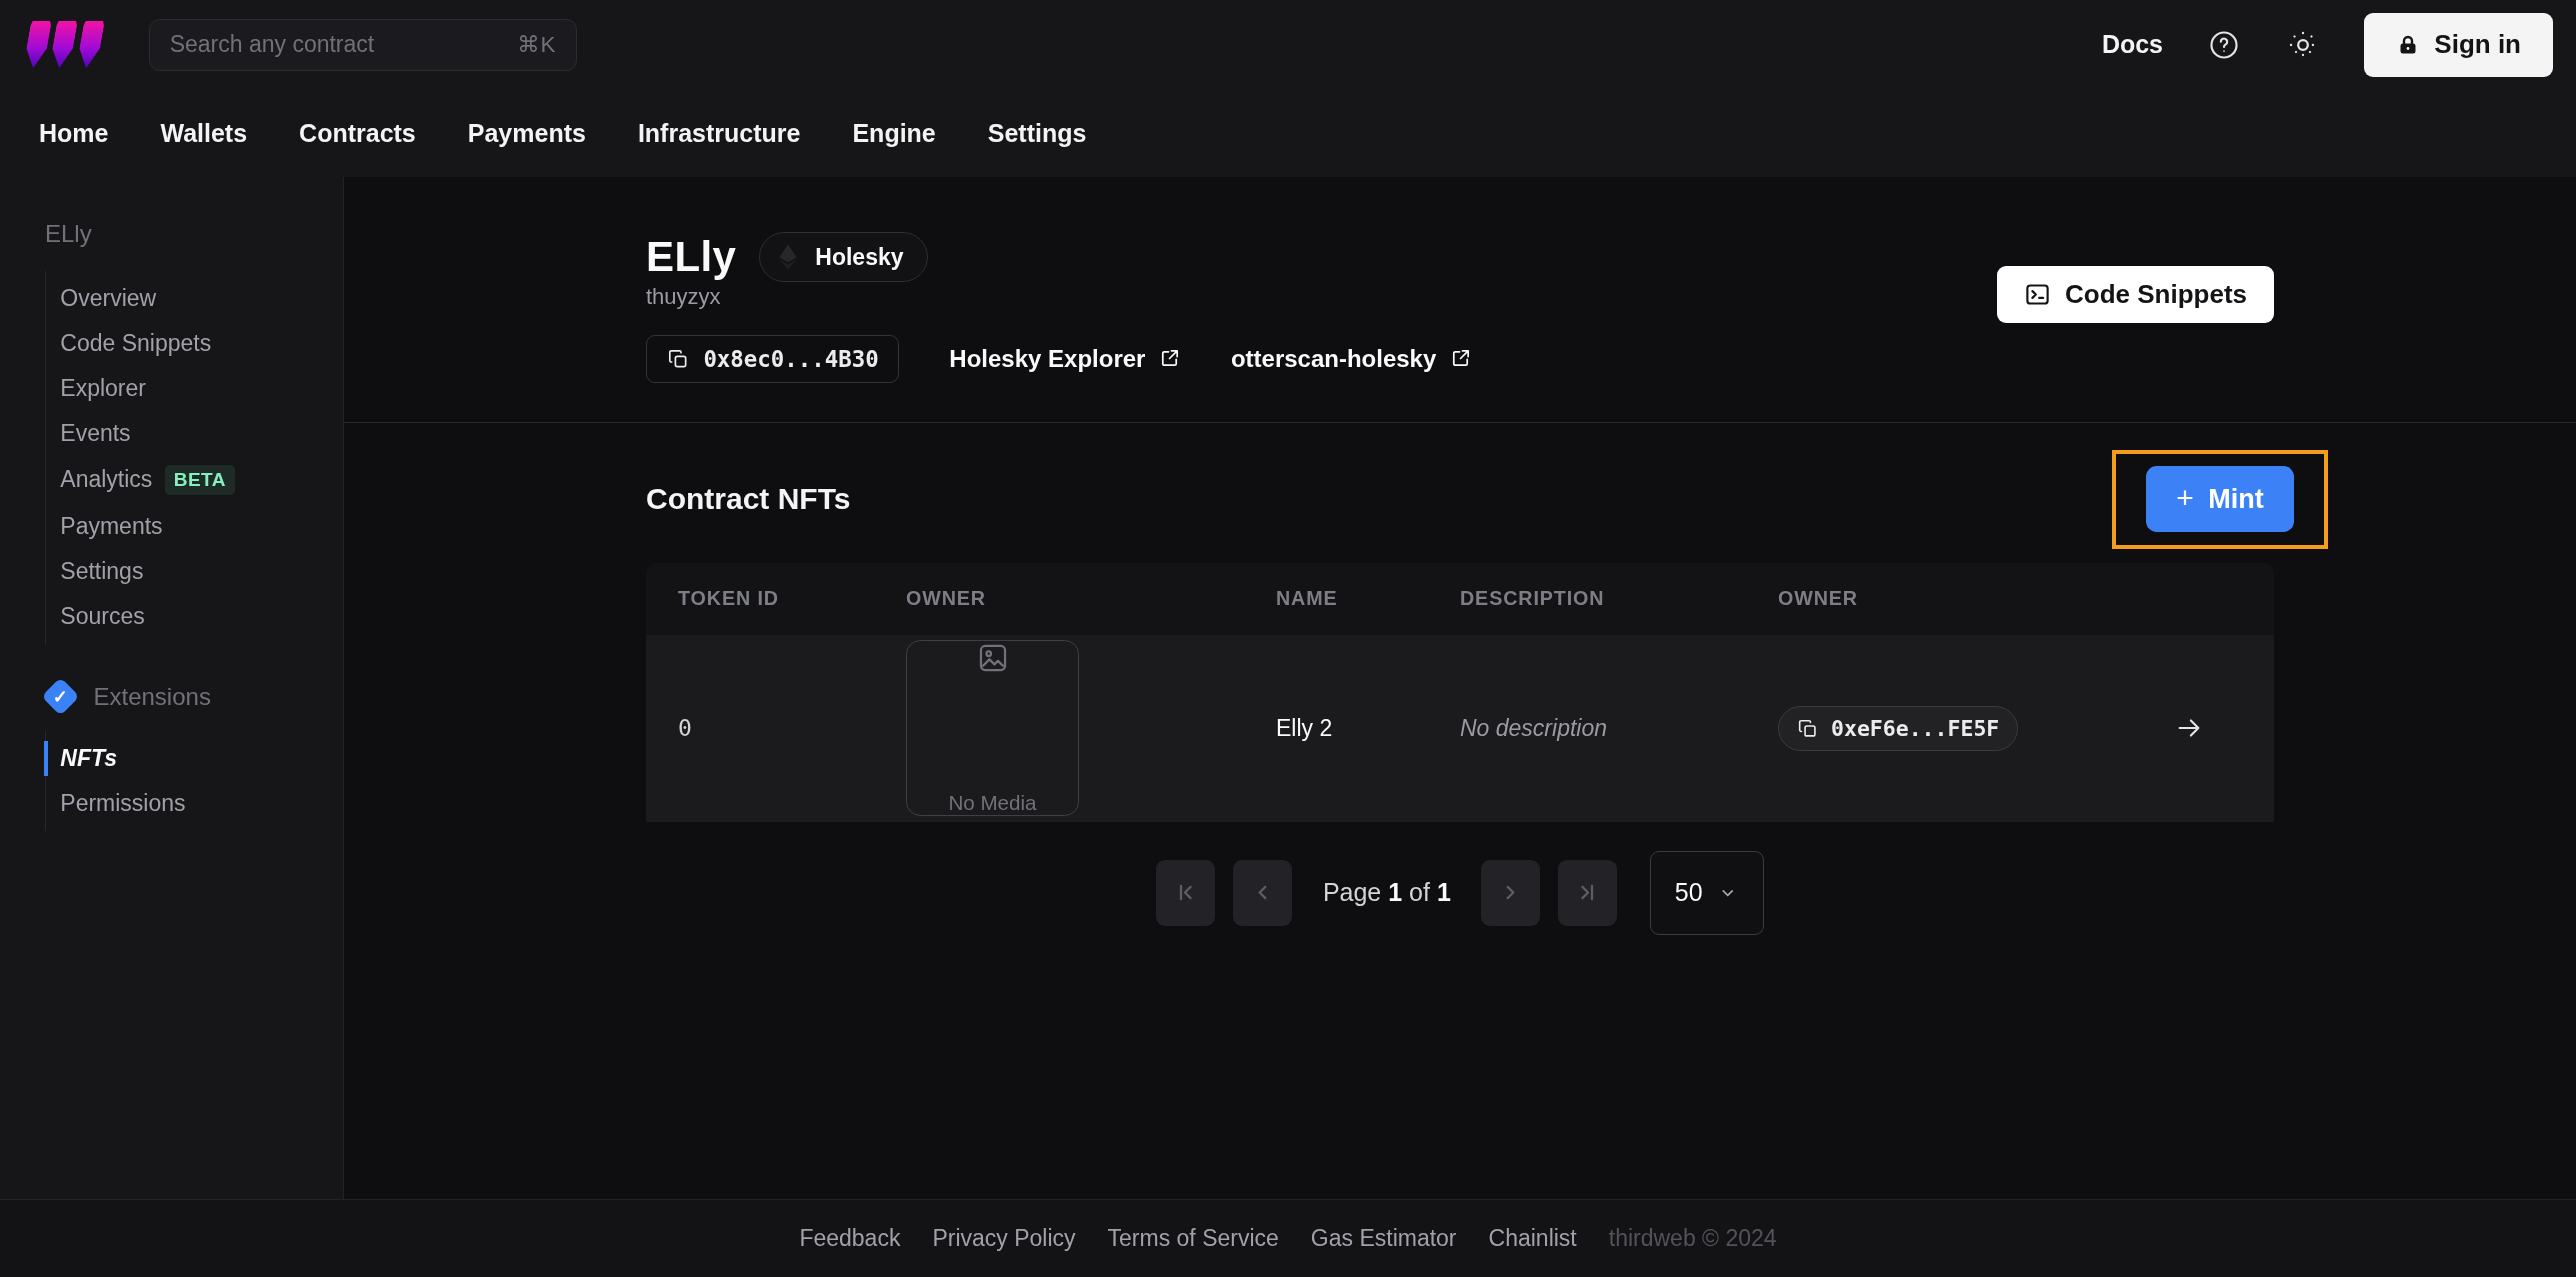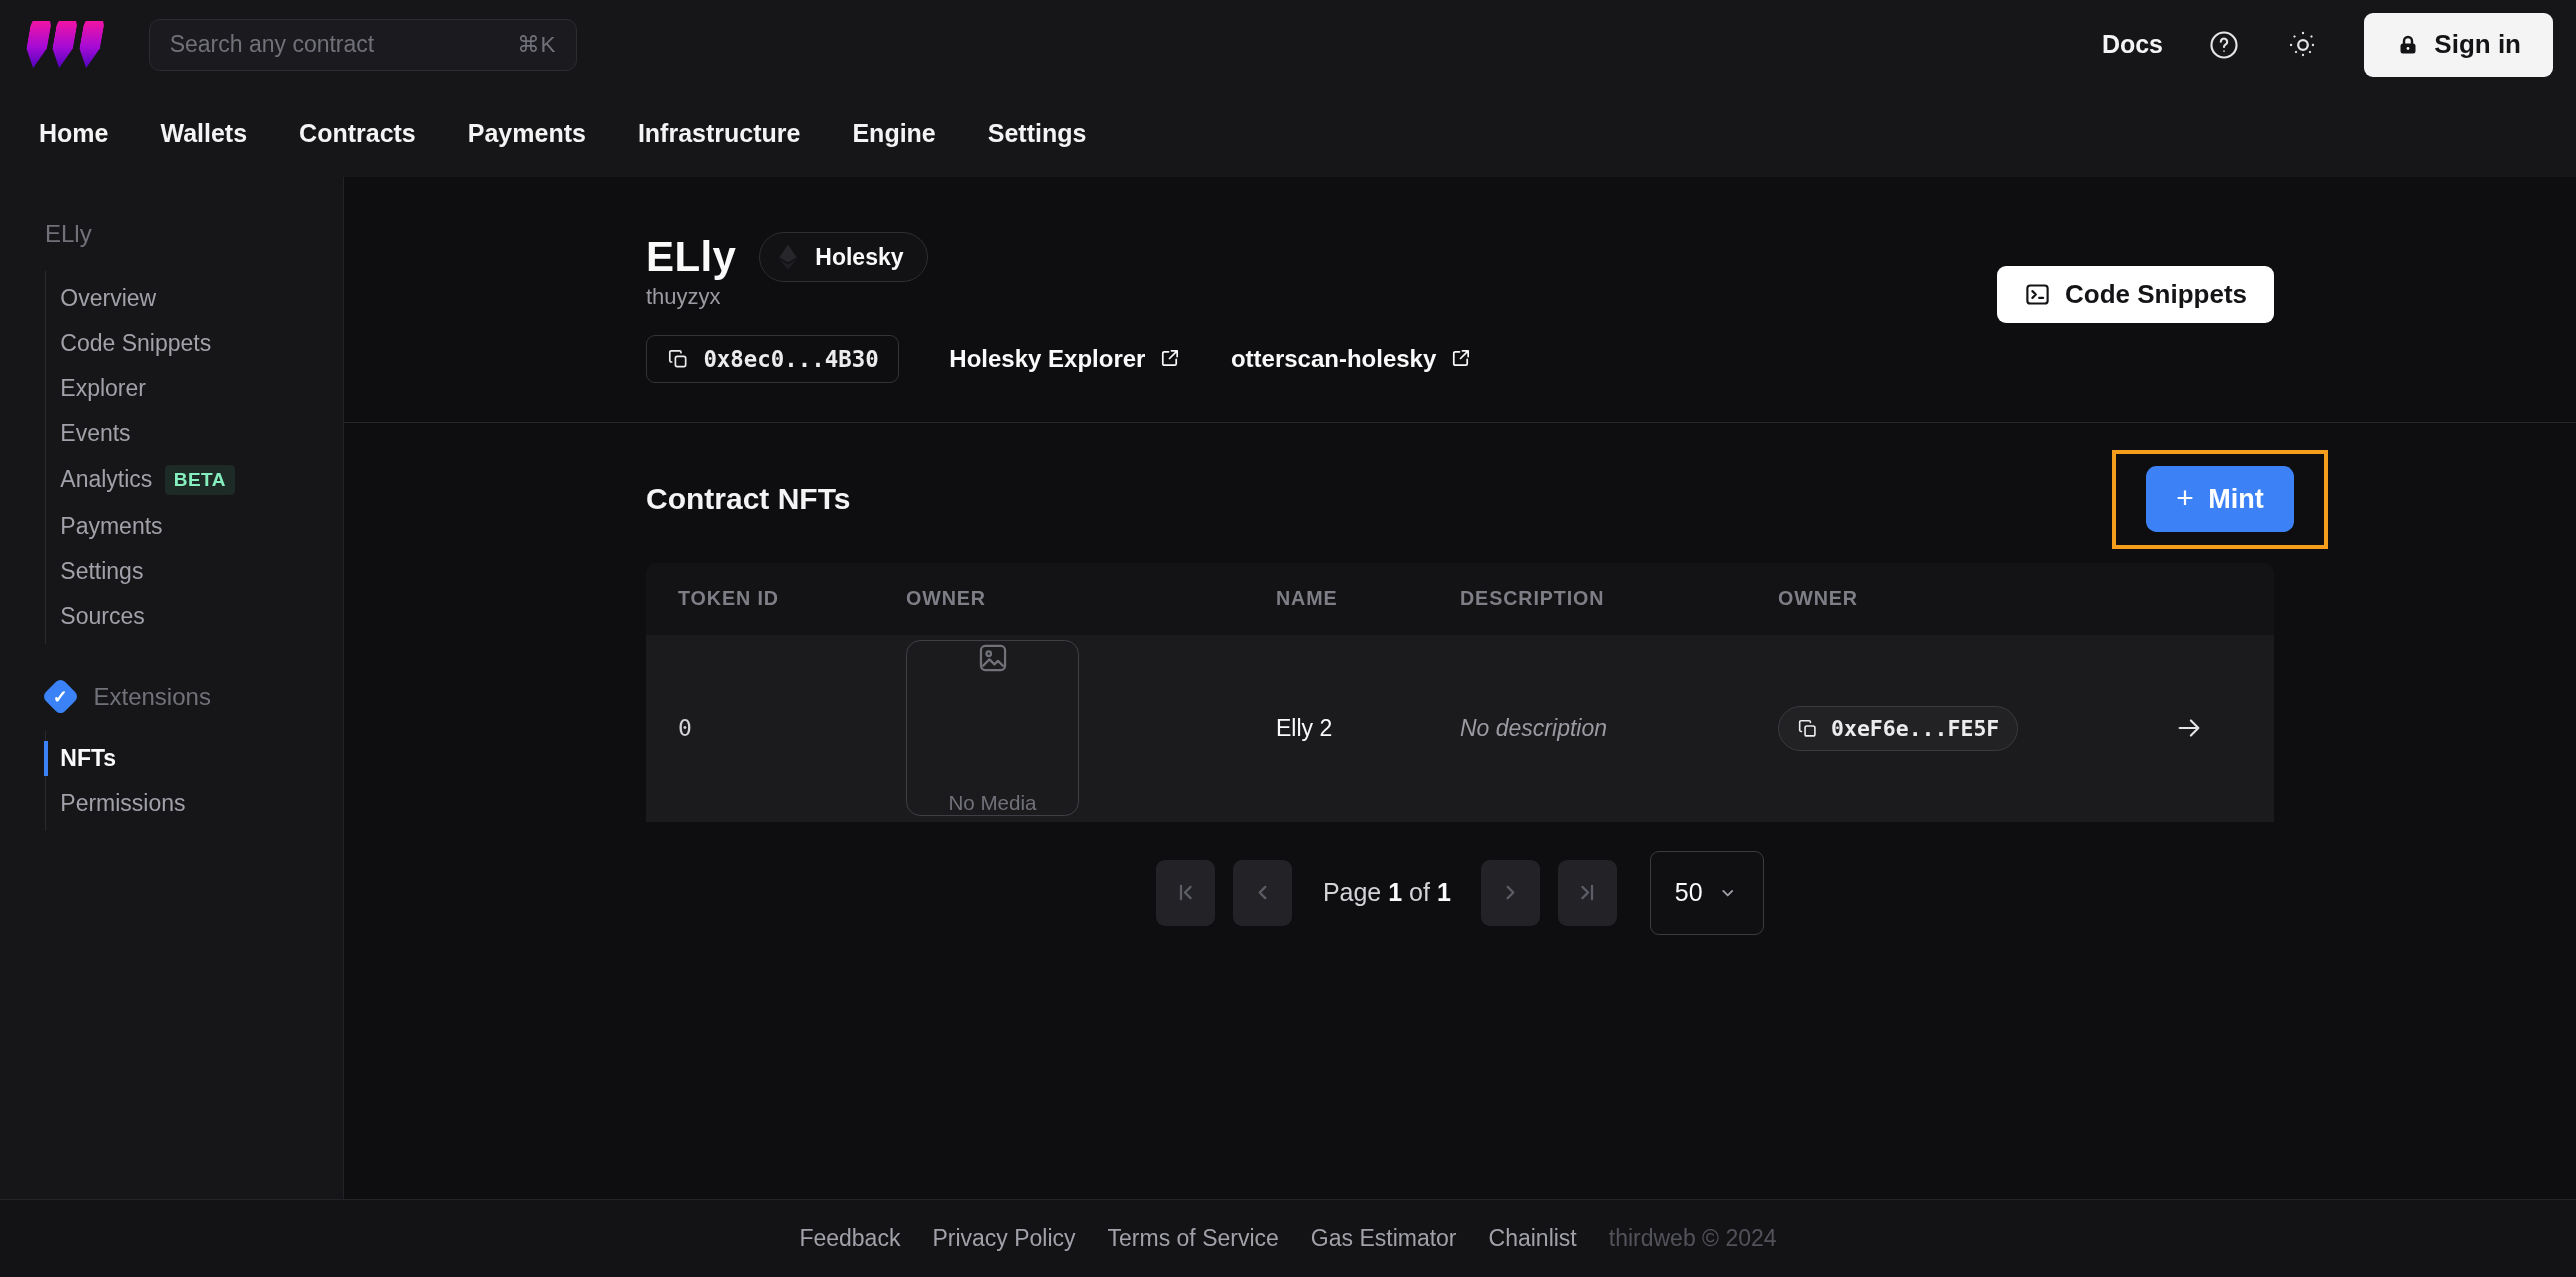--- a/index.html
+++ b/index.html
@@ -36,21 +36,21 @@
   .sidebar-items { border-left:1.8px solid #2a2a2e; padding:5.4px 0; }
   .sidebar-item { display:flex; align-items:center; gap:12.5px; padding:9px 0 9px 14.3px; color:#a1a1aa;
                   font-size:23px; cursor:pointer; position:relative; }
   .beta-badge { background:#1d2a25; color:#86efc0; font-size:19px; font-weight:bold; letter-spacing:0.4px;
                 padding:3.6px 9px; border-radius:4.5px; }
   .ext-header { display:flex; align-items:center; gap:19.7px; margin:39px 0 19.7px 0; }
   .ext-diamond { width:27px; height:27px; background:#3b82f6; border-radius:6.3px; transform:rotate(45deg);
                  display:flex; align-items:center; justify-content:center; margin-left:1.8px; }
   .ext-diamond span { transform:rotate(-45deg); color:#fff; font-size:18px; font-weight:bold; }
   .ext-label { color:#71717a; font-size:24px;text-align:center; }
-  .sidebar-item.active { color:#fafafa; font-weight:bold; }
+  .sidebar-item.active { color:#fafafa; font-weight:bold;font-style:italic; }
   .sidebar-item.active::before { content:""; position:absolute; left:-1.8px; top:5.4px; bottom:5.4px; width:3.6px; background:#3b82f6; }
 
   .main { flex:1; background:#0e0e11; border-left:0.9px solid #222227; display:flex; flex-direction:column; }
 
   
   .contract-header { padding:55px 302px 39px 302px; position:relative; border-bottom:0.9px solid #28282c; }
   .title-row { display:flex; align-items:center; gap:23px; }
   .contract-title { font-size:42px; font-weight:bold; color:#fafafa; letter-spacing:0.4px; }
   .network-badge { display:flex; align-items:center; gap:12.5px; border:0.9px solid #2e2e33; background:#121215;
                    border-radius:894px; padding:9px 23px 9px 12.5px; cursor:pointer; }

